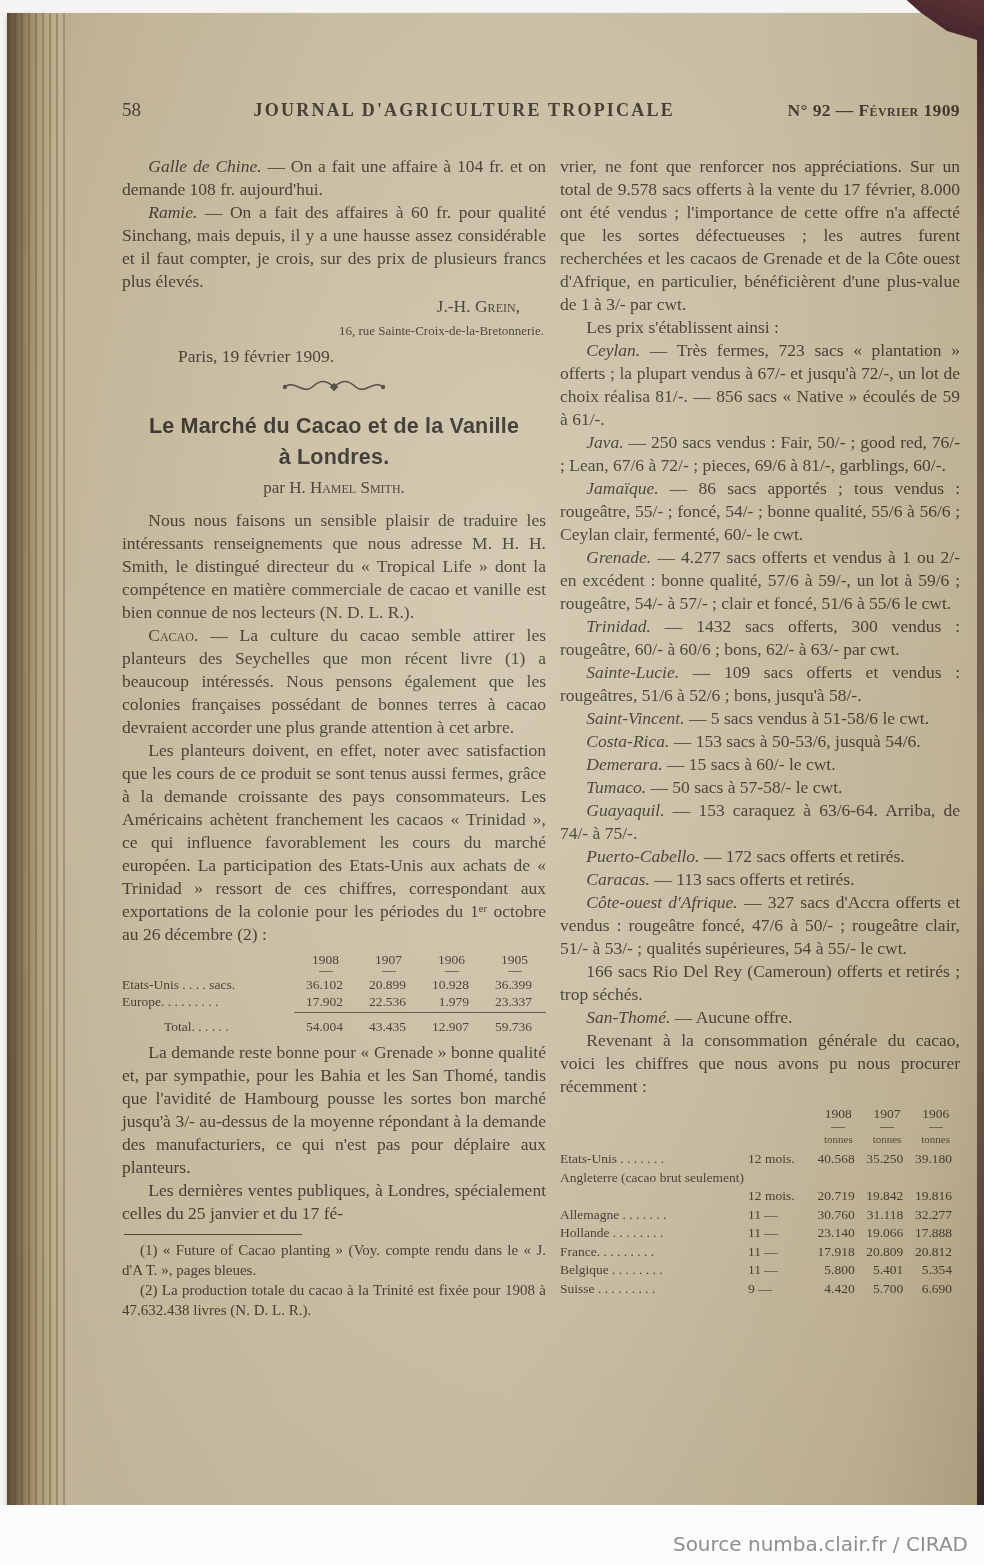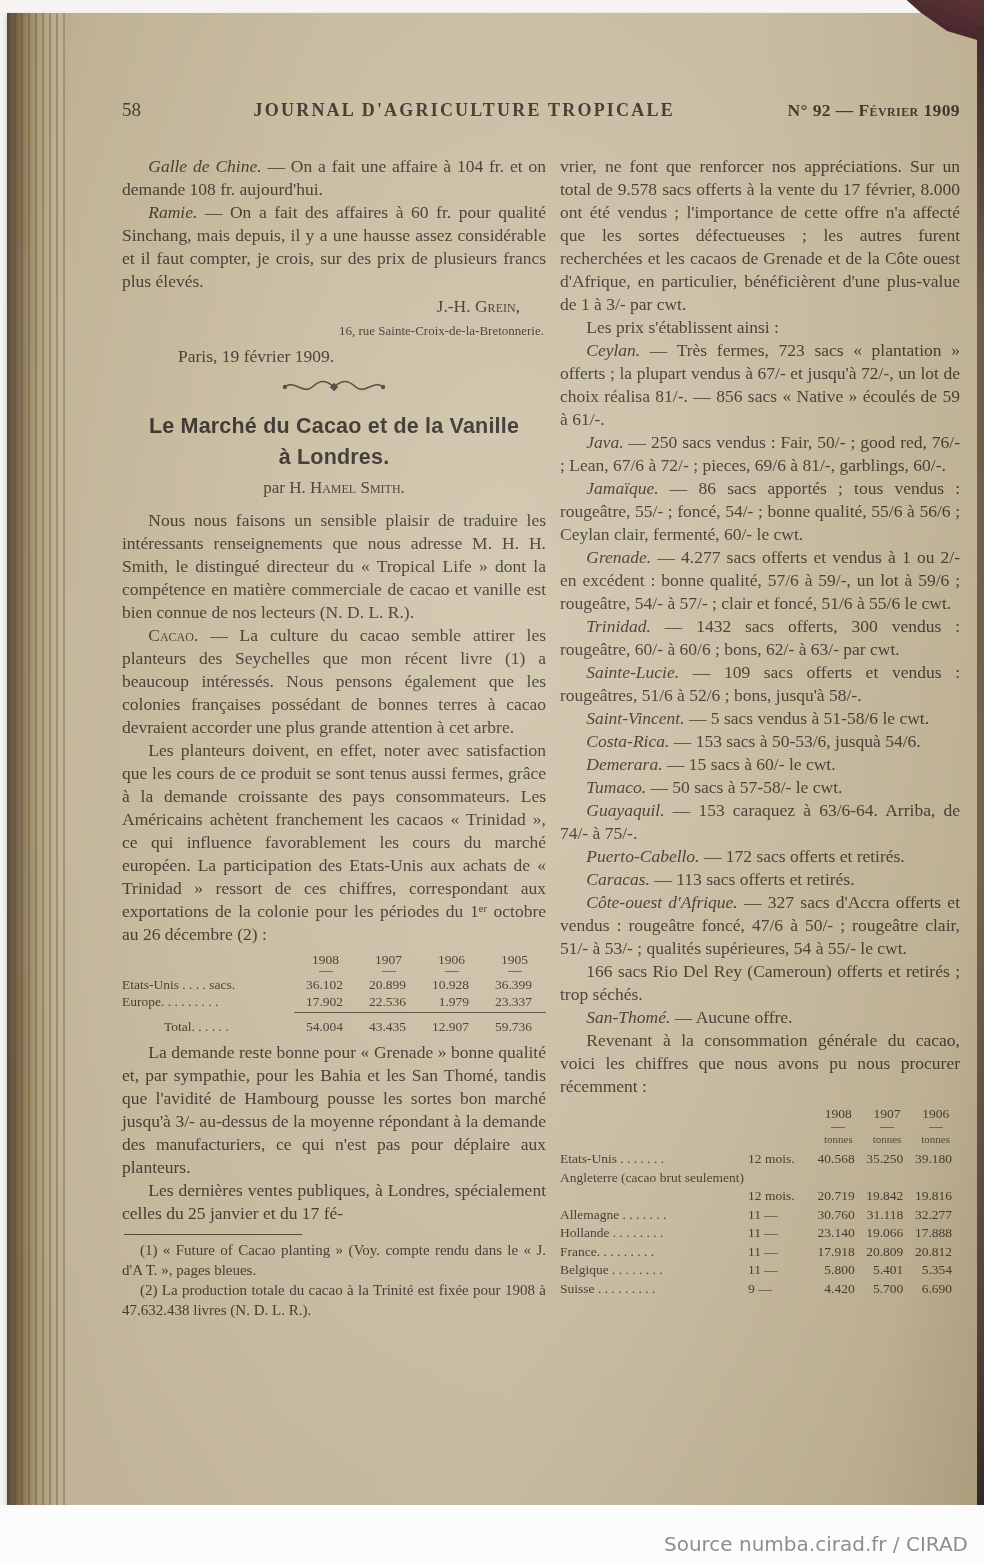--- a/index.html
+++ b/index.html
@@ -271,15 +271,15 @@
             <div class="t2c val">6.690</div>
           </div>
         </div>
     </section>
   </div>
 
   <div class="cover-corner"></div>
   <div class="right-edge"></div>
 
   <div class="bottom">
-    <span class="credit">Source numba.cirad.fr / CIRAD</span>
+    <span class="credit">Source numba.clair.fr / CIRAD</span>
   </div>
 </div>
 
 </body></html>

